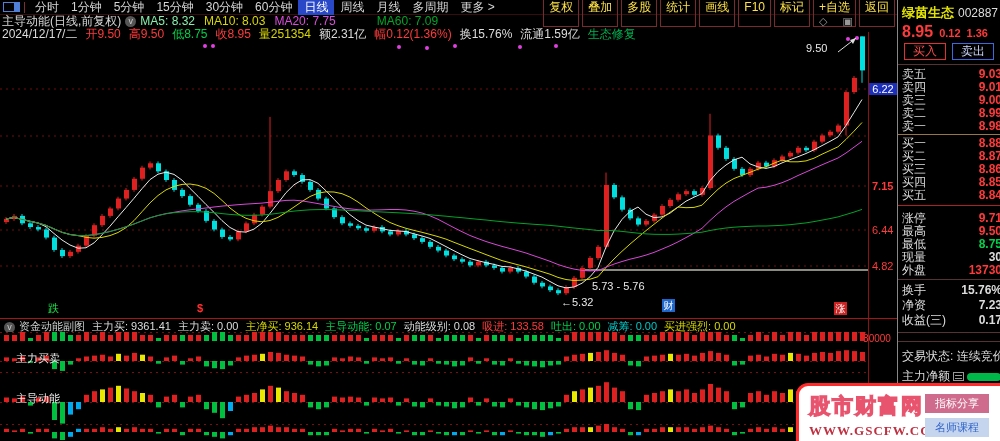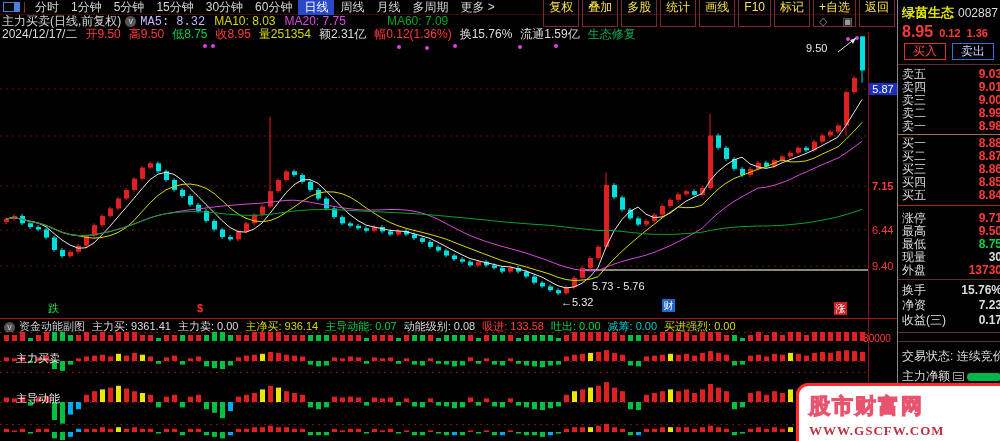--- a/index.html
+++ b/index.html
@@ -118,21 +118,21 @@
         <span class="menu-box">统计</span>
         <span class="menu-box">画线</span>
         <span class="menu-box">F10</span>
         <span class="menu-box">标记</span>
         <span class="menu-box">+自选</span>
         <span class="menu-box">返回</span>
       </div>
   </div>
 
   <div class="hdr-row">
-    <span class="hdr-title">主力买卖(日线,前复权)</span><span class="circ-icon">v</span><span id="ma-tokens"><span class="tok" style="color: #c4b5fd; font-family: Liberation Mono, monospace;">MA5: 8.32</span><span class="tok" style="color: rgb(216, 216, 0);">MA10: 8.03</span><span class="tok" style="color: rgb(221, 77, 221);">MA20: 7.75</span><span class="tok" style="color: rgb(0, 164, 40); padding-left: 32px;">MA60: 7.09</span></span>
+    <span class="hdr-title">主导动能(日线,前复权)</span><span class="circ-icon">v</span><span id="ma-tokens"><span class="tok" style="color: #86efac;">MA5: 8.32</span><span class="tok" style="color: rgb(216, 216, 0);">MA10: 8.03</span><span class="tok" style="color: rgb(221, 77, 221);">MA20: 7.75</span><span class="tok" style="color: rgb(0, 164, 40); padding-left: 32px;">MA60: 7.09</span></span>
     <span class="hdr-icons">◇ ▣</span>
   </div>
 
   <div class="date-row" id="date-row"><span class="tok" style="color: rgb(220, 220, 220);">2024/12/17/二</span><span class="tok" style="color: rgb(255, 58, 58);">开9.50</span><span class="tok" style="color: rgb(255, 58, 58);">高9.50</span><span class="tok" style="color: rgb(0, 208, 74);">低8.75</span><span class="tok" style="color: rgb(255, 58, 58);">收8.95</span><span class="tok" style="color: rgb(216, 216, 0);">量251354</span><span class="tok" style="color: rgb(220, 220, 220);">额2.31亿</span><span class="tok" style="color: rgb(255, 58, 58);">幅0.12(1.36%)</span><span class="tok" style="color: rgb(220, 220, 220);">换15.76%</span><span class="tok" style="color: rgb(220, 220, 220);">流通1.59亿</span><span class="tok" style="color: rgb(0, 176, 80);">生态修复</span></div>
 
   <div class="chart-wrap">
     <svg id="main-svg" width="869" height="282">
         <line x1="0" y1="53" x2="868" y2="53" stroke="#6e0e0e" stroke-dasharray="2 4"></line>
         <line x1="0" y1="100" x2="868" y2="100" stroke="#6e0e0e" stroke-dasharray="2 4"></line>
         <line x1="0" y1="150" x2="868" y2="150" stroke="#6e0e0e" stroke-dasharray="2 4"></line>
@@ -367,25 +367,25 @@
         <circle cx="520" cy="11" r="2" fill="#e040e0"></circle>
         <circle cx="556" cy="10" r="2" fill="#e040e0"></circle>
         <circle cx="848" cy="3" r="2" fill="#e040e0"></circle>
         <circle cx="857" cy="2" r="2" fill="#e040e0"></circle>
         <line x1="838" y1="16" x2="856" y2="2" stroke="#ddd"></line>
         <polygon points="856,2 850,4 853,8" fill="#ddd"></polygon>
       </svg>
   </div>
   <div class="axis-vline"></div>
   <div id="overlays">
-      <div class="axis-label hl" style="top: 83px;">5.87</div>
+      <div class="axis-label hl" style="top: 83px;">6.22</div>
       <div class="axis-label" style="top: 130px; margin-left: 44px;">7.95</div>
       <div class="axis-label" style="top: 180px; font-weight: bold;">7.15</div>
       <div class="axis-label" style="top: 224px;">6.44</div>
-      <div class="axis-label" style="top: 260px;">9.40</div>
+      <div class="axis-label" style="top: 260px;">4.82</div>
       <div class="sub-axis-label" style="top: 333px;">30000</div>
       <div class="sub-axis-label" style="top: 384px;">20000</div>
       <div class="anno" style="left: 806px; top: 42px;">9.50</div>
       <div class="anno" style="left: 561px; top: 296px;">←5.32</div>
       <div class="anno" style="left: 592px; top: 280px;">5.73 - 5.76</div>
       <div class="ev green-text" style="left: 48px; top: 302px;">跌</div>
       <div class="ev red-text" style="left: 197px; top: 302px;">$</div>
       <div class="ev blue-badge" style="left: 662px; top: 299px;">财</div>
       <div class="ev red-badge" style="left: 834px; top: 302px;">涨</div>
     </div>
@@ -875,14 +875,18 @@
       <span>交易状态:</span> <span>连续竞价</span>
     </div>
     <div class="rp-status" style="top:368px">
       <span>主力净额</span><span class="list-icon"></span><span class="netflow-pill"></span>
     </div>
   </div>
 
   <div class="watermark">
     <div class="wm-title">股市财富网</div>
     <div class="wm-url">WWW.GSCFW.COM</div>
+    <div class="wm-badges">
+      <div class="wm-badge1">指标分享</div>
+      <div class="wm-badge2">名师课程</div>
+    </div>
   </div>
 </div>
 
 </body></html>

